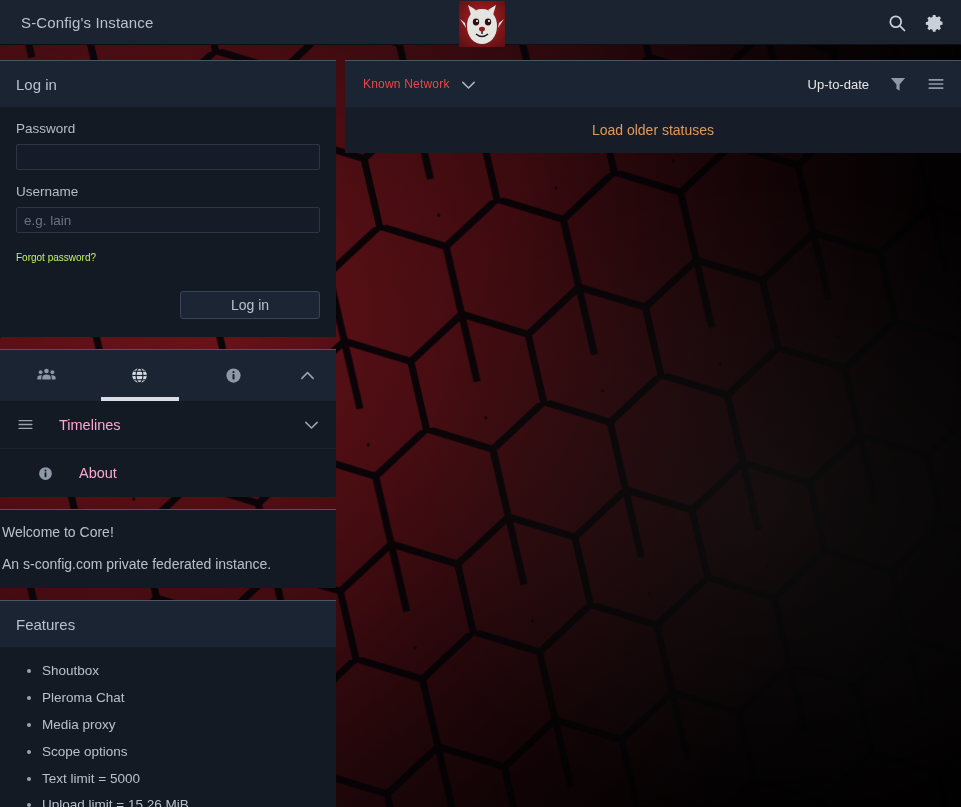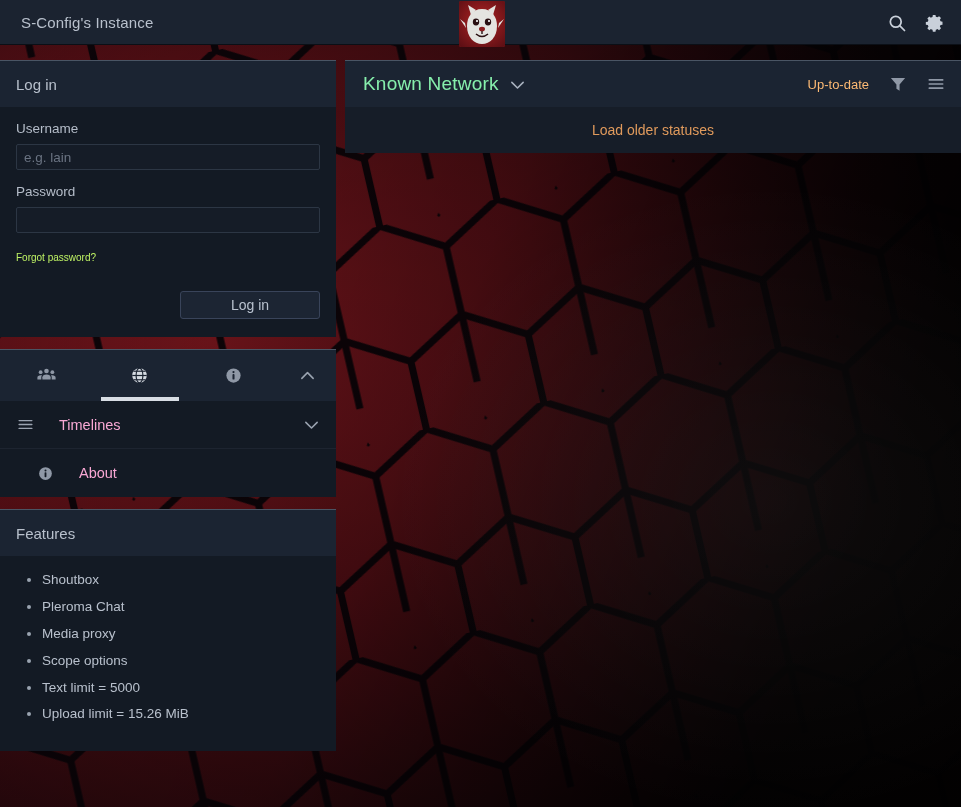--- a/index.html
+++ b/index.html
@@ -225,33 +225,33 @@
     border-top: 1px solid #4a5564;
   }
   #timeline-heading {
     background: #1b2432;
     height: 46px;
     display: flex;
     align-items: center;
     padding: 0 16px 0 18px;
   }
   #timeline-title {
-    font-size: 19px;
-    color: #86efac;
+    font-size: 12px;
+    color: #ef4444;
     letter-spacing: .2px;
   }
   #timeline-title-chevron {
     width: 17px; height: 17px;
     margin-left: 10px;
     cursor: pointer;
   }
   #timeline-spacer { flex: 1 1 auto; }
   #timeline-status {
     font-size: 13px;
-    color: #fdba74;
+    color: #e5e5e5;
     margin-right: 20px;
   }
   #timeline-actions { display: flex; align-items: center; gap: 20px; }
   #timeline-actions svg { width: 18px; height: 18px; cursor: pointer; display: block; }
 
   #load-older {
     background: #161d28;
     height: 46px;
     display: flex;
     align-items: center;
@@ -342,27 +342,27 @@
   </div>
 </div>
 
 <div id="col-left">
 
   <div class="panel">
     <div class="panel-heading">Log in</div>
     <div id="login-form">
 
       <div class="form-group">
+        <label class="form-label">Password</label>
+        <input class="text-input" type="password" placeholder="" style="">
+      </div>
+
+      <div class="form-group">
         <label class="form-label">Username</label>
         <input class="text-input" type="text" placeholder="e.g. lain" style="">
-      </div>
-
-      <div class="form-group">
-        <label class="form-label">Password</label>
-        <input class="text-input" type="password" placeholder="" style="">
       </div>
 
       <a class="link-accent">Forgot password?</a>
 
       <div id="login-actions">
         <button id="login-submit">Log in</button>
       </div>
     </div>
   </div>
 
@@ -426,20 +426,26 @@
         <svg viewBox="0 0 24 24" xmlns="http://www.w3.org/2000/svg">
           <circle cx="12" cy="12" r="9" fill="#8f98a6"></circle>
           <circle cx="12" cy="7.6" r="1.4" fill="#131a24"></circle>
           <rect x="10.7" y="10.2" width="2.6" height="7" rx="1.1" fill="#131a24"></rect>
         </svg>
       </span>
       <span class="nav-row-label">About</span>
     </div>
   </div>
 
+  <div class="panel">
+    <div id="welcome-panel" class="panel-body">
+      <div class="welcome-line">Welcome to Core!</div>
+      <div class="welcome-line">An s-config.com private federated instance.</div>
+    </div>
+  </div>
 
   <div class="panel">
     <div class="panel-heading">Features</div>
     <ul id="features-list">
       <li>Shoutbox</li>
       <li>Pleroma Chat</li>
       <li>Media proxy</li>
       <li>Scope options</li>
       <li>Text limit = 5000</li>
       <li>Upload limit = 15.26 MiB</li>

